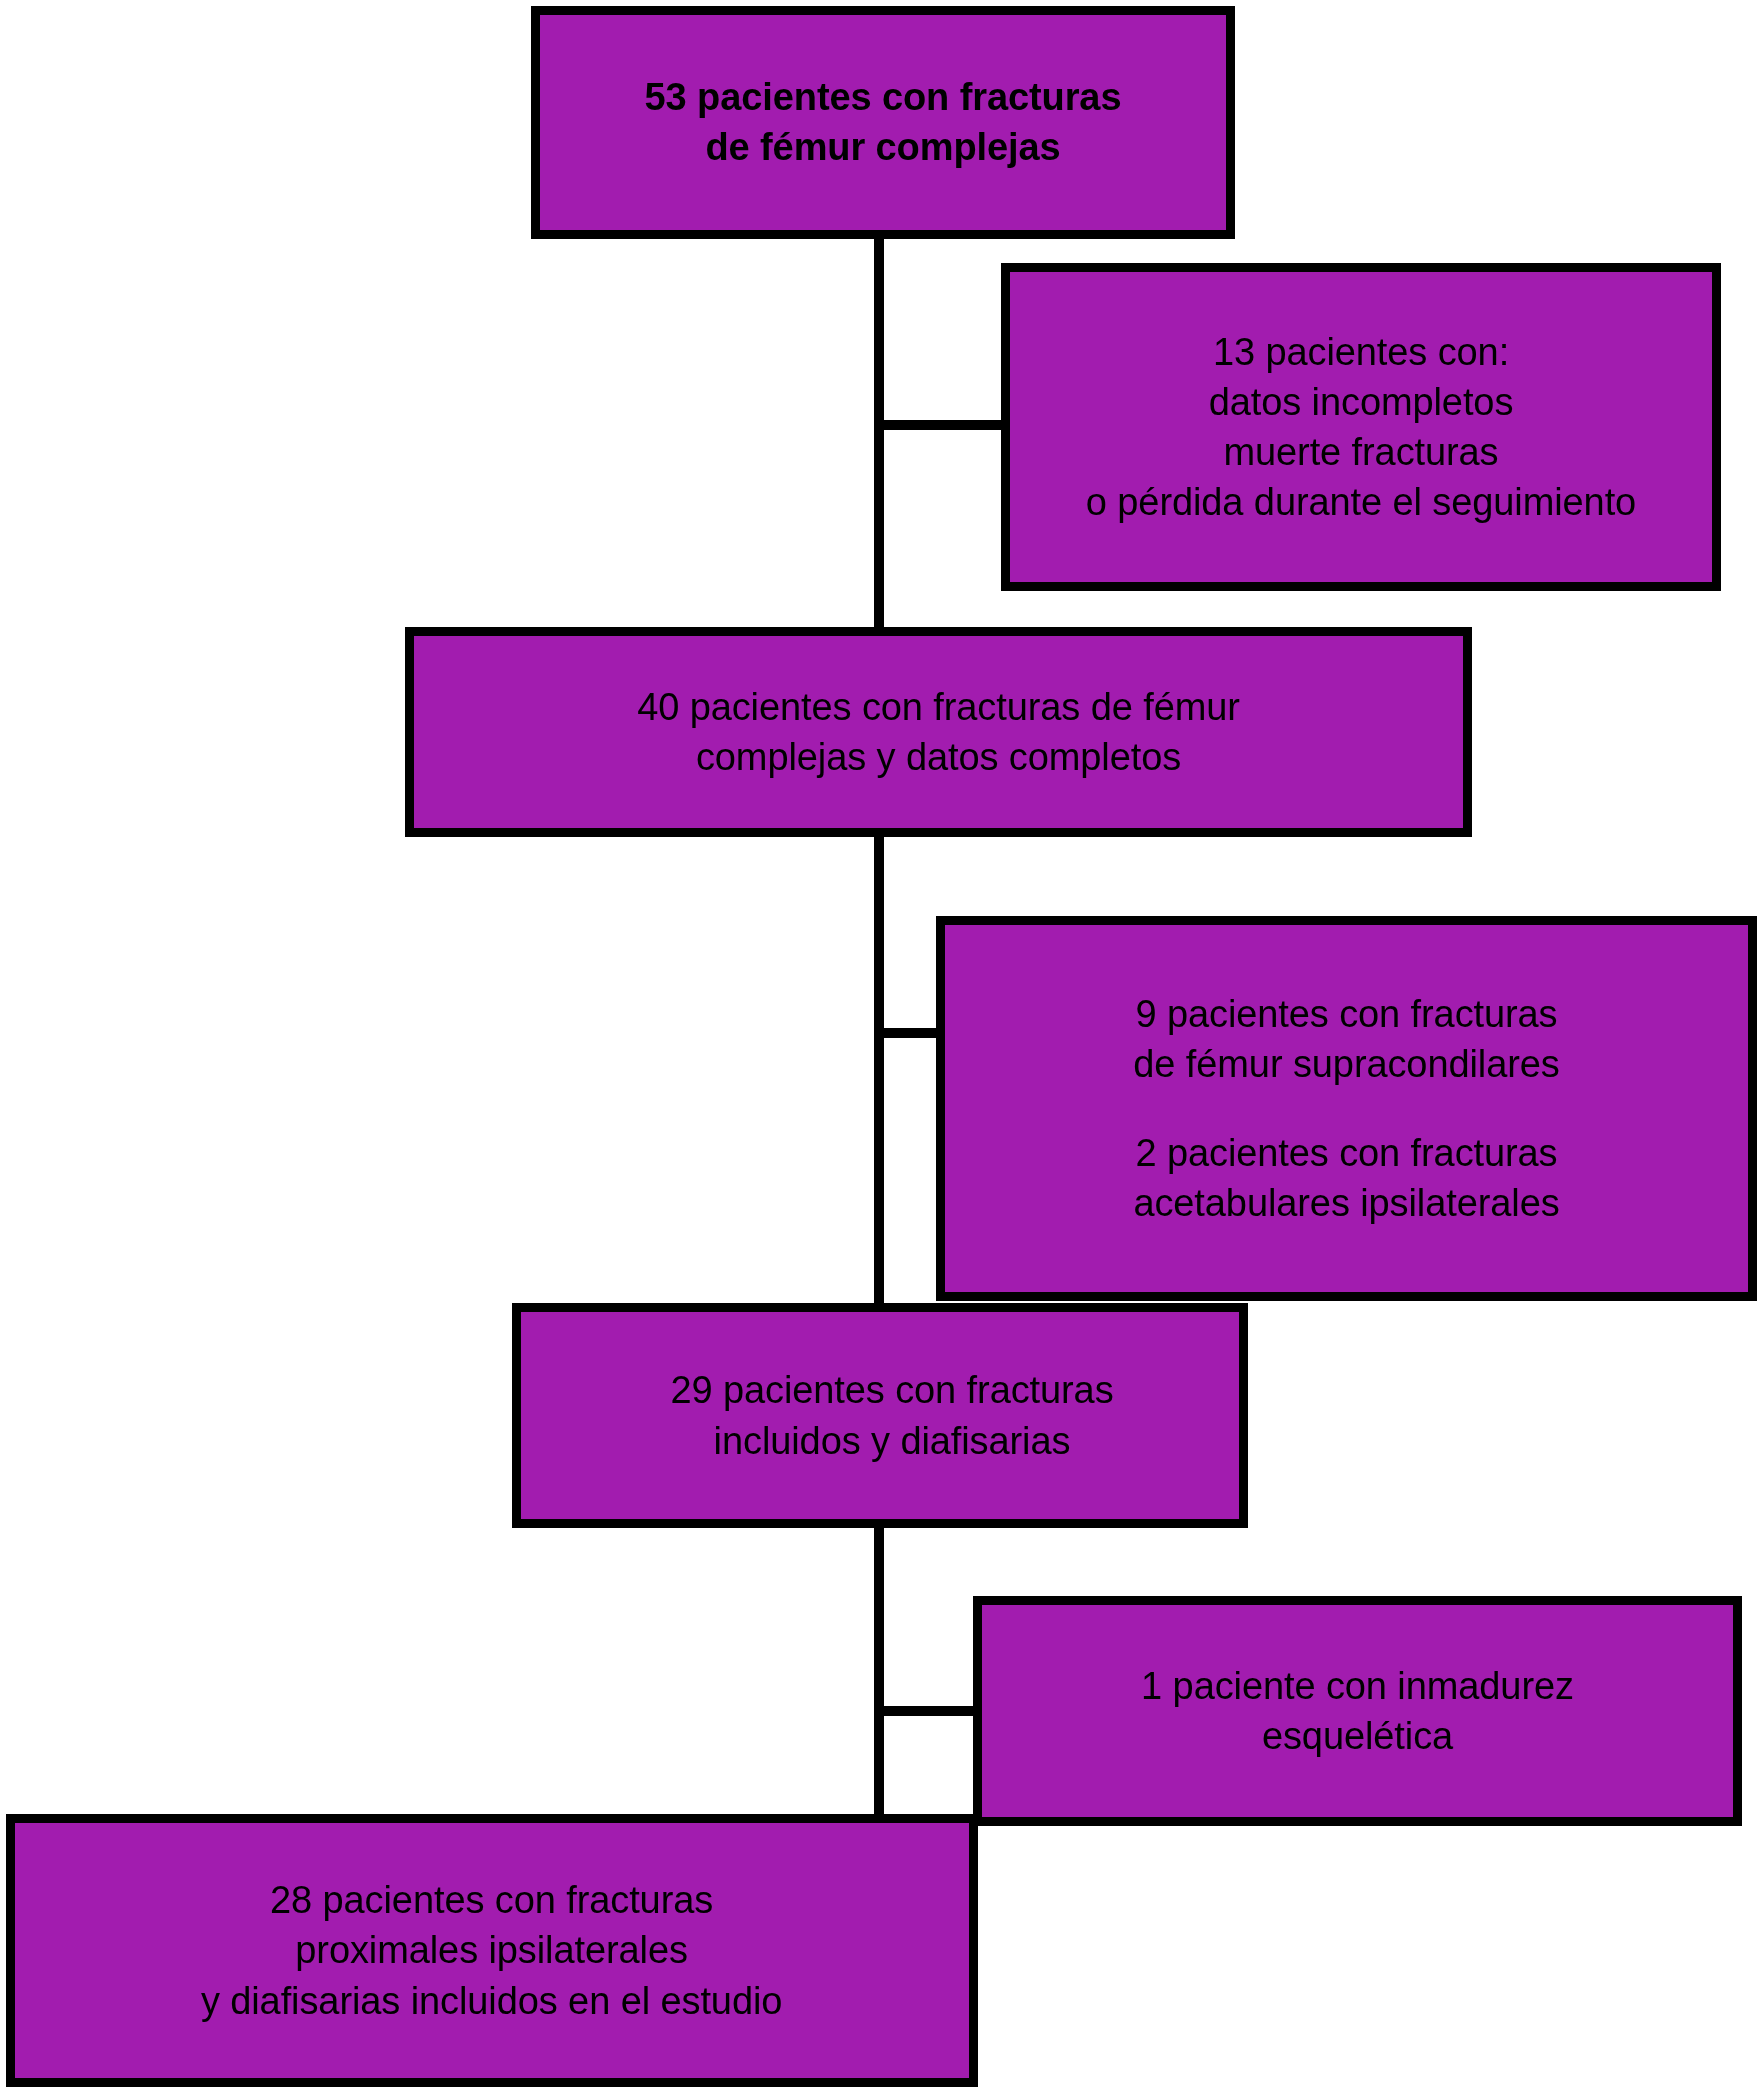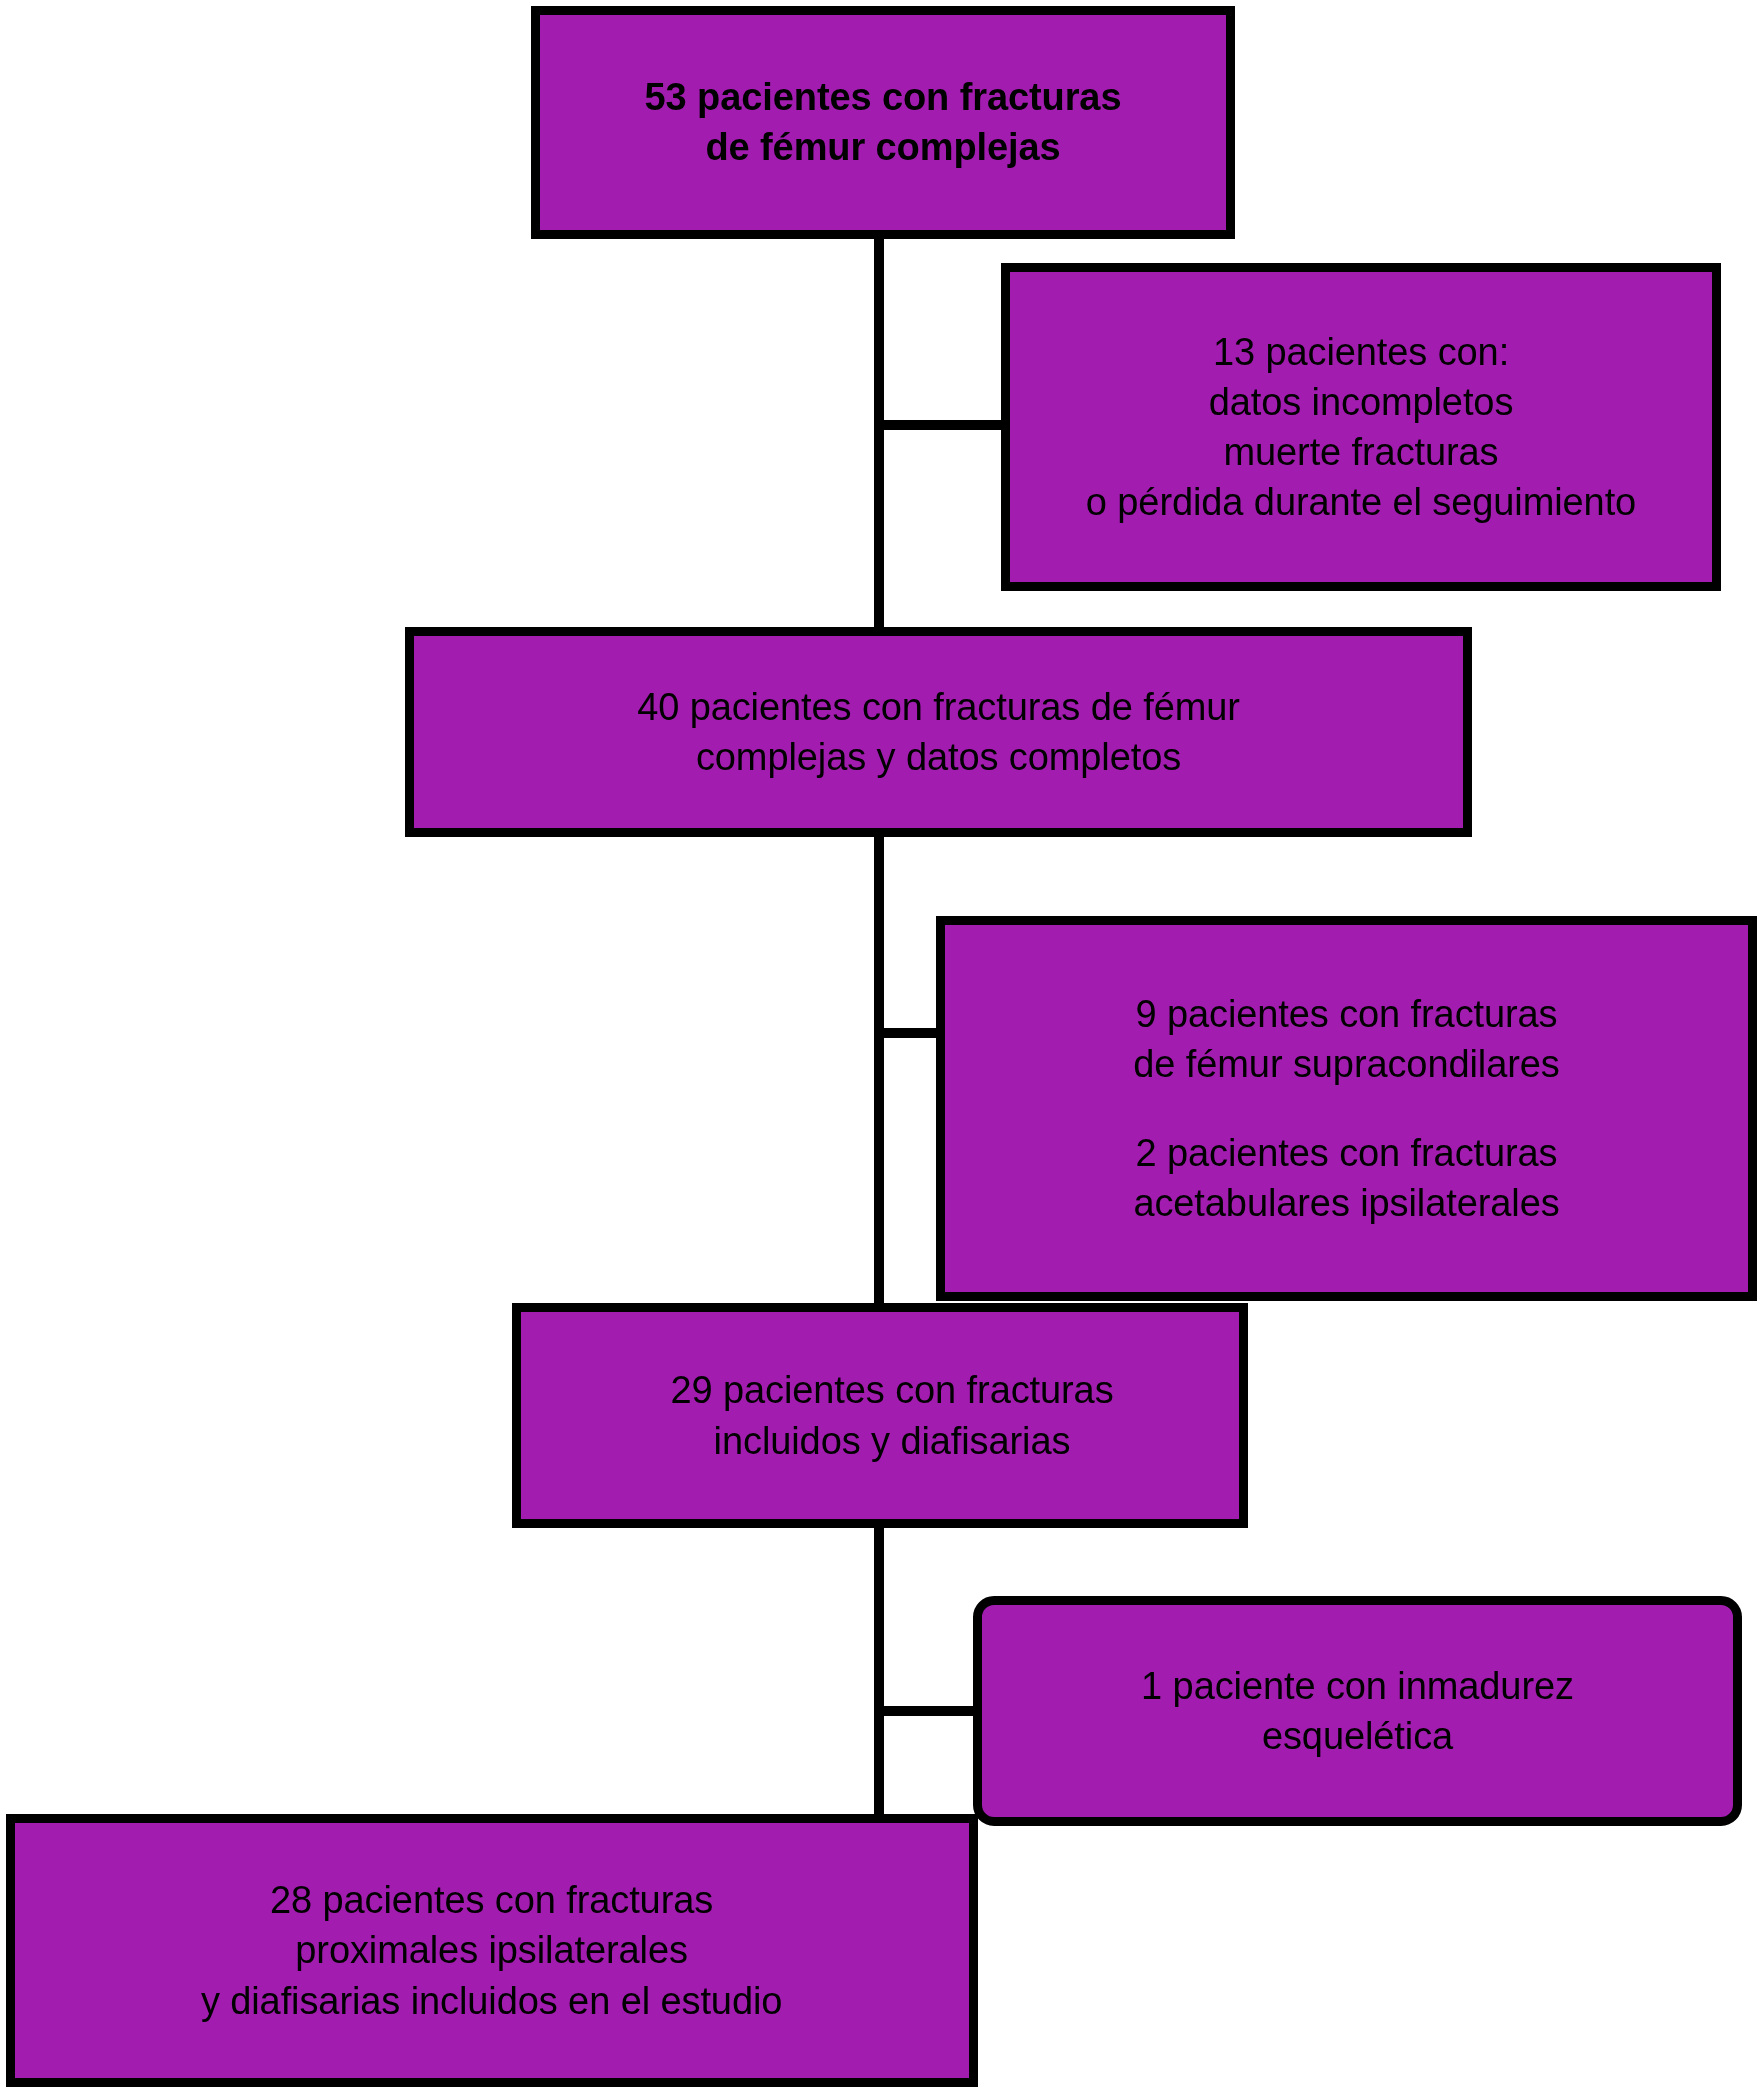--- a/index.html
+++ b/index.html
@@ -58,21 +58,21 @@
     background: #000000;
     z-index: 1;
   }
 
   
   #node-top      { left: 531px;  top: 5.6px;    width: 704px; height: 233px; }
   #node-excl1    { left: 1001px; top: 263px;  width: 720px; height: 328px; text-align: center; }
   #node-stage2   { left: 389px;  top: 627px;  width: 1067px; height: 210px; margin-left: 16px; }
   #node-excl2    { left: 936px; top: 873px; width: 821px; height: 385px; margin-top: 43px; }
   #node-stage3   { left: 512px;  top: 1303px; width: 736px; height: 225px; padding-left: 24px; }
-  #node-excl3    { left: 973px; top: 1596px; width: 769px; height: 230px; border-radius: 21px; }
+  #node-excl3    { left: 973px; top: 1596px; width: 769px; height: 230px; }
   #node-final    { left: 5.6px;    top: 1814px; width: 972px; height: 273px; }
 
   
   #trunk-a  { left: 874px; top: 239px;  height: 393px; }
   #branch-a { left: 874px; top: 420px;  width: 137px; }
   #trunk-b  { left: 874px; top: 833px; height: 478px; }
   #branch-b { left: 874px; top: 1028px; width: 72px; }
   #trunk-c  { left: 874px; top: 1523px; height: 436px; }
   #branch-c { left: 874px; top: 1706px; width: 109px; }
 </style>

